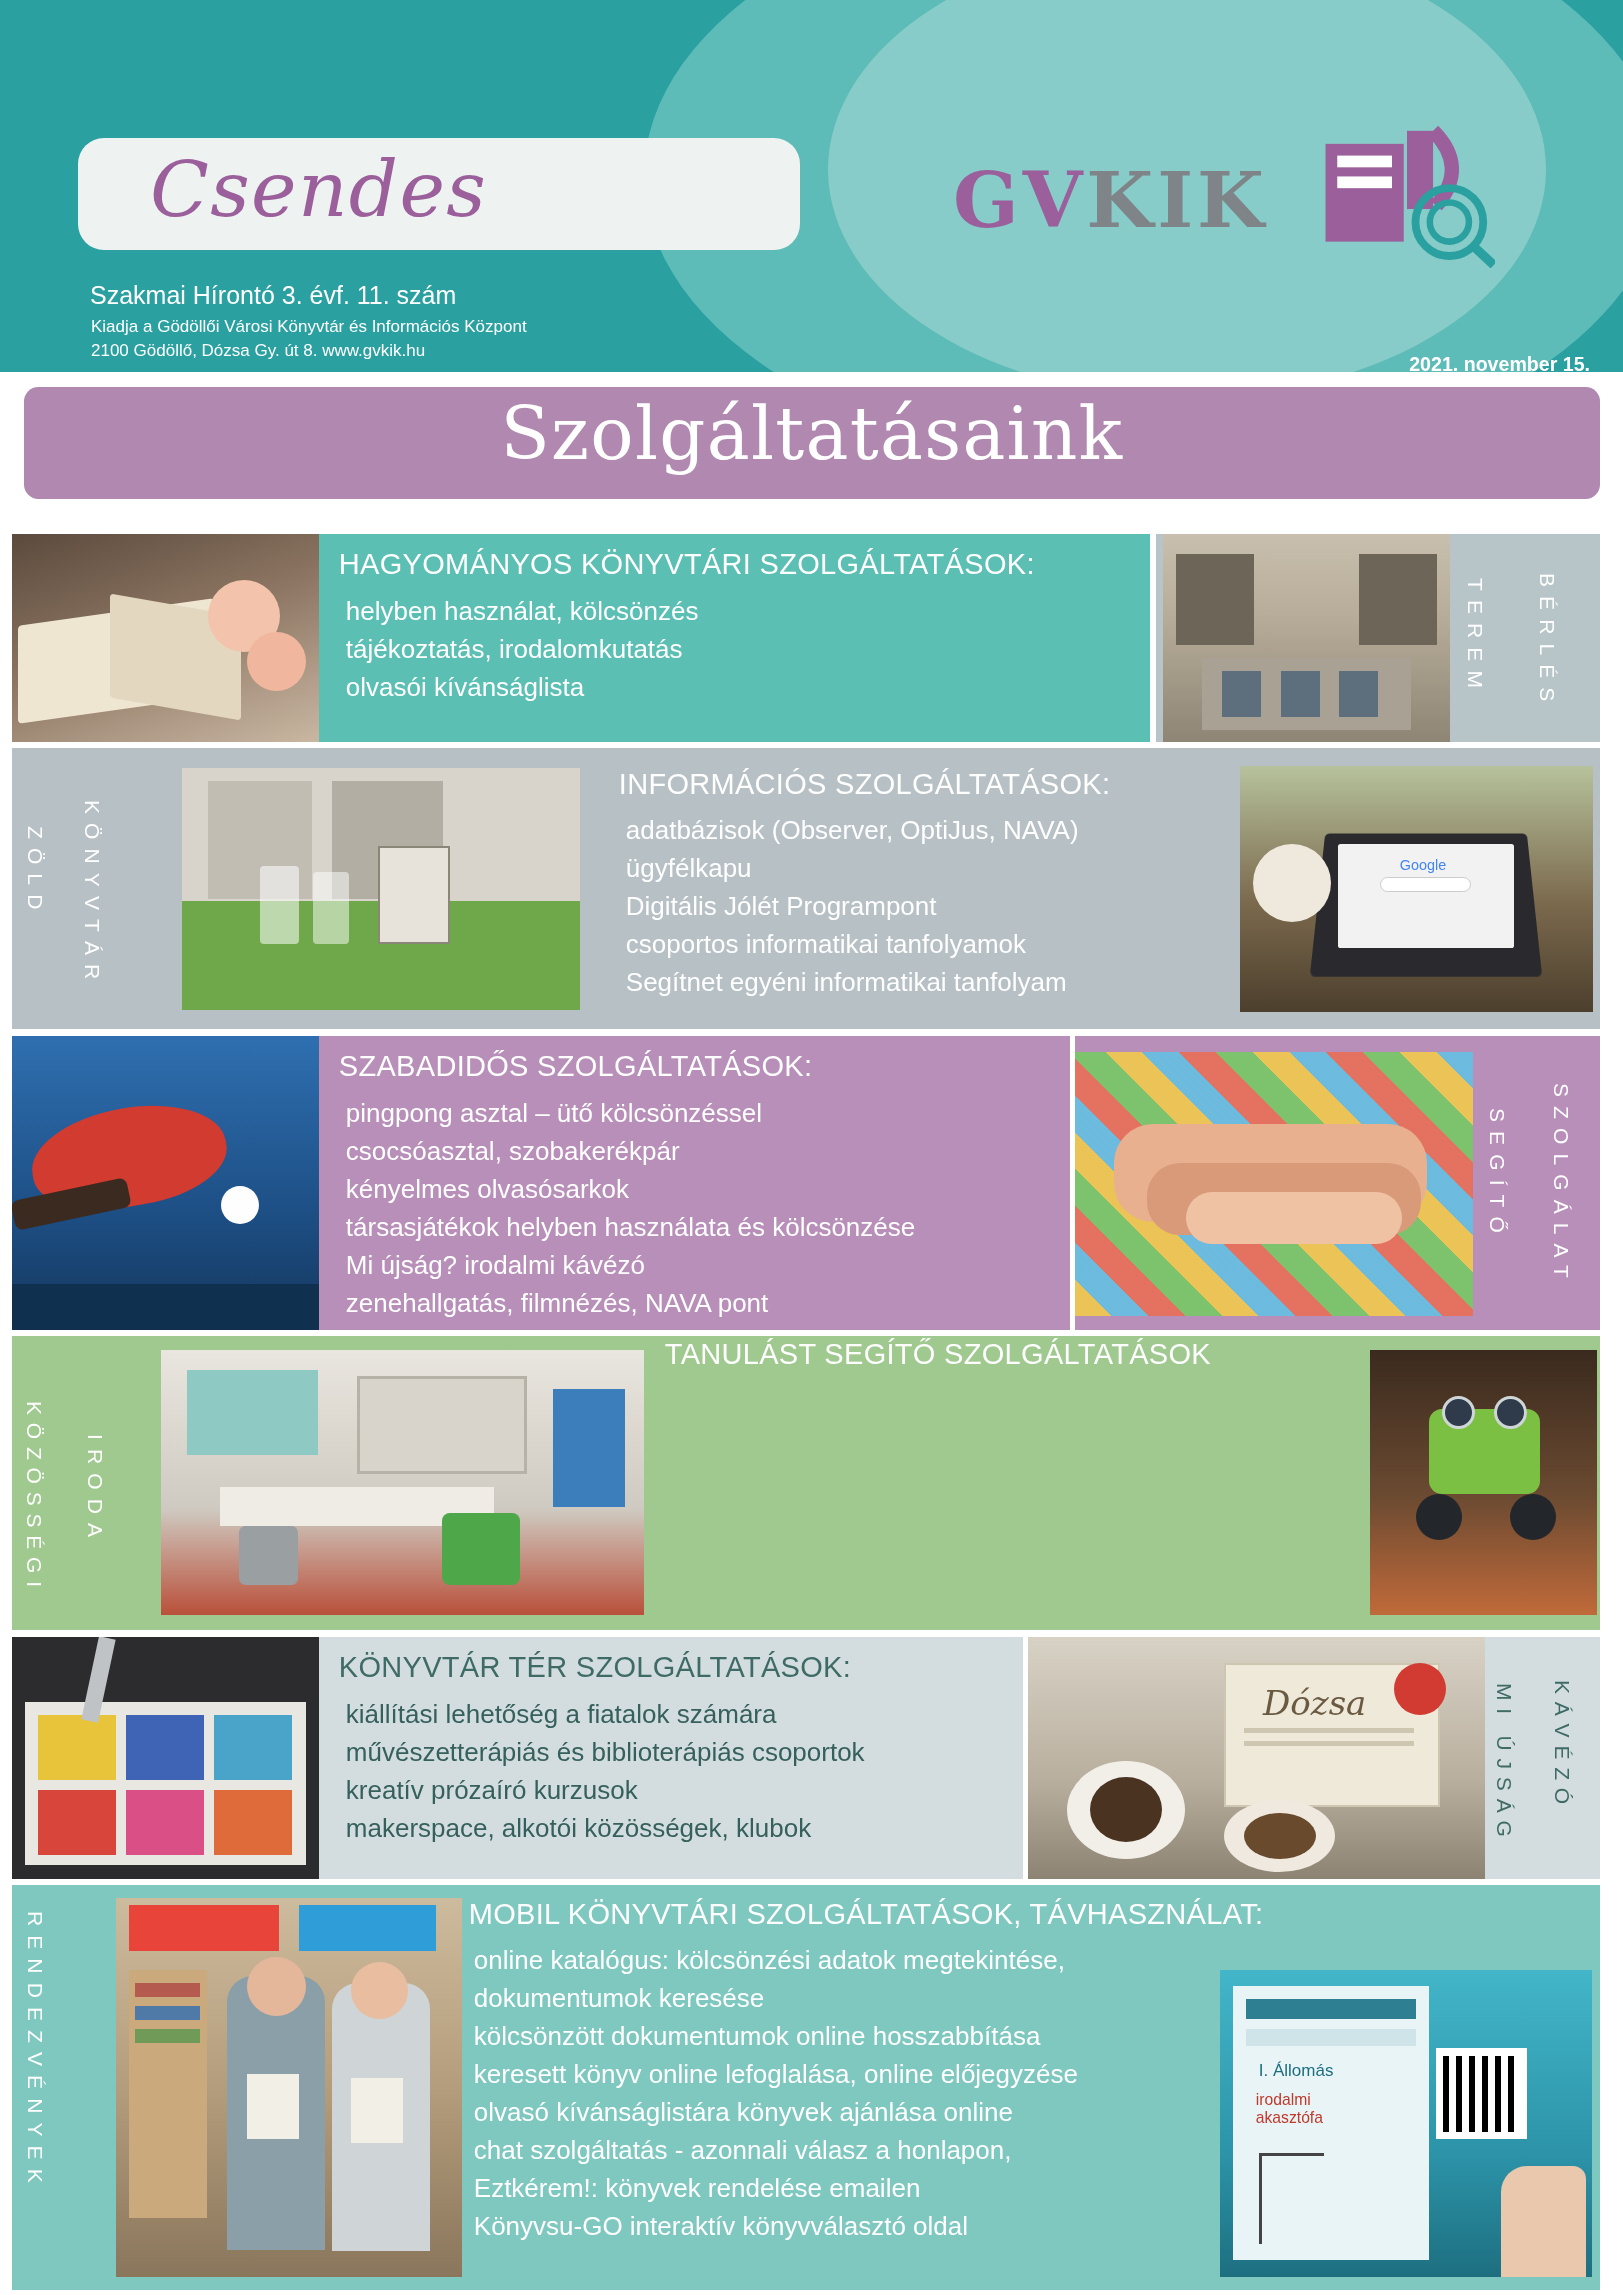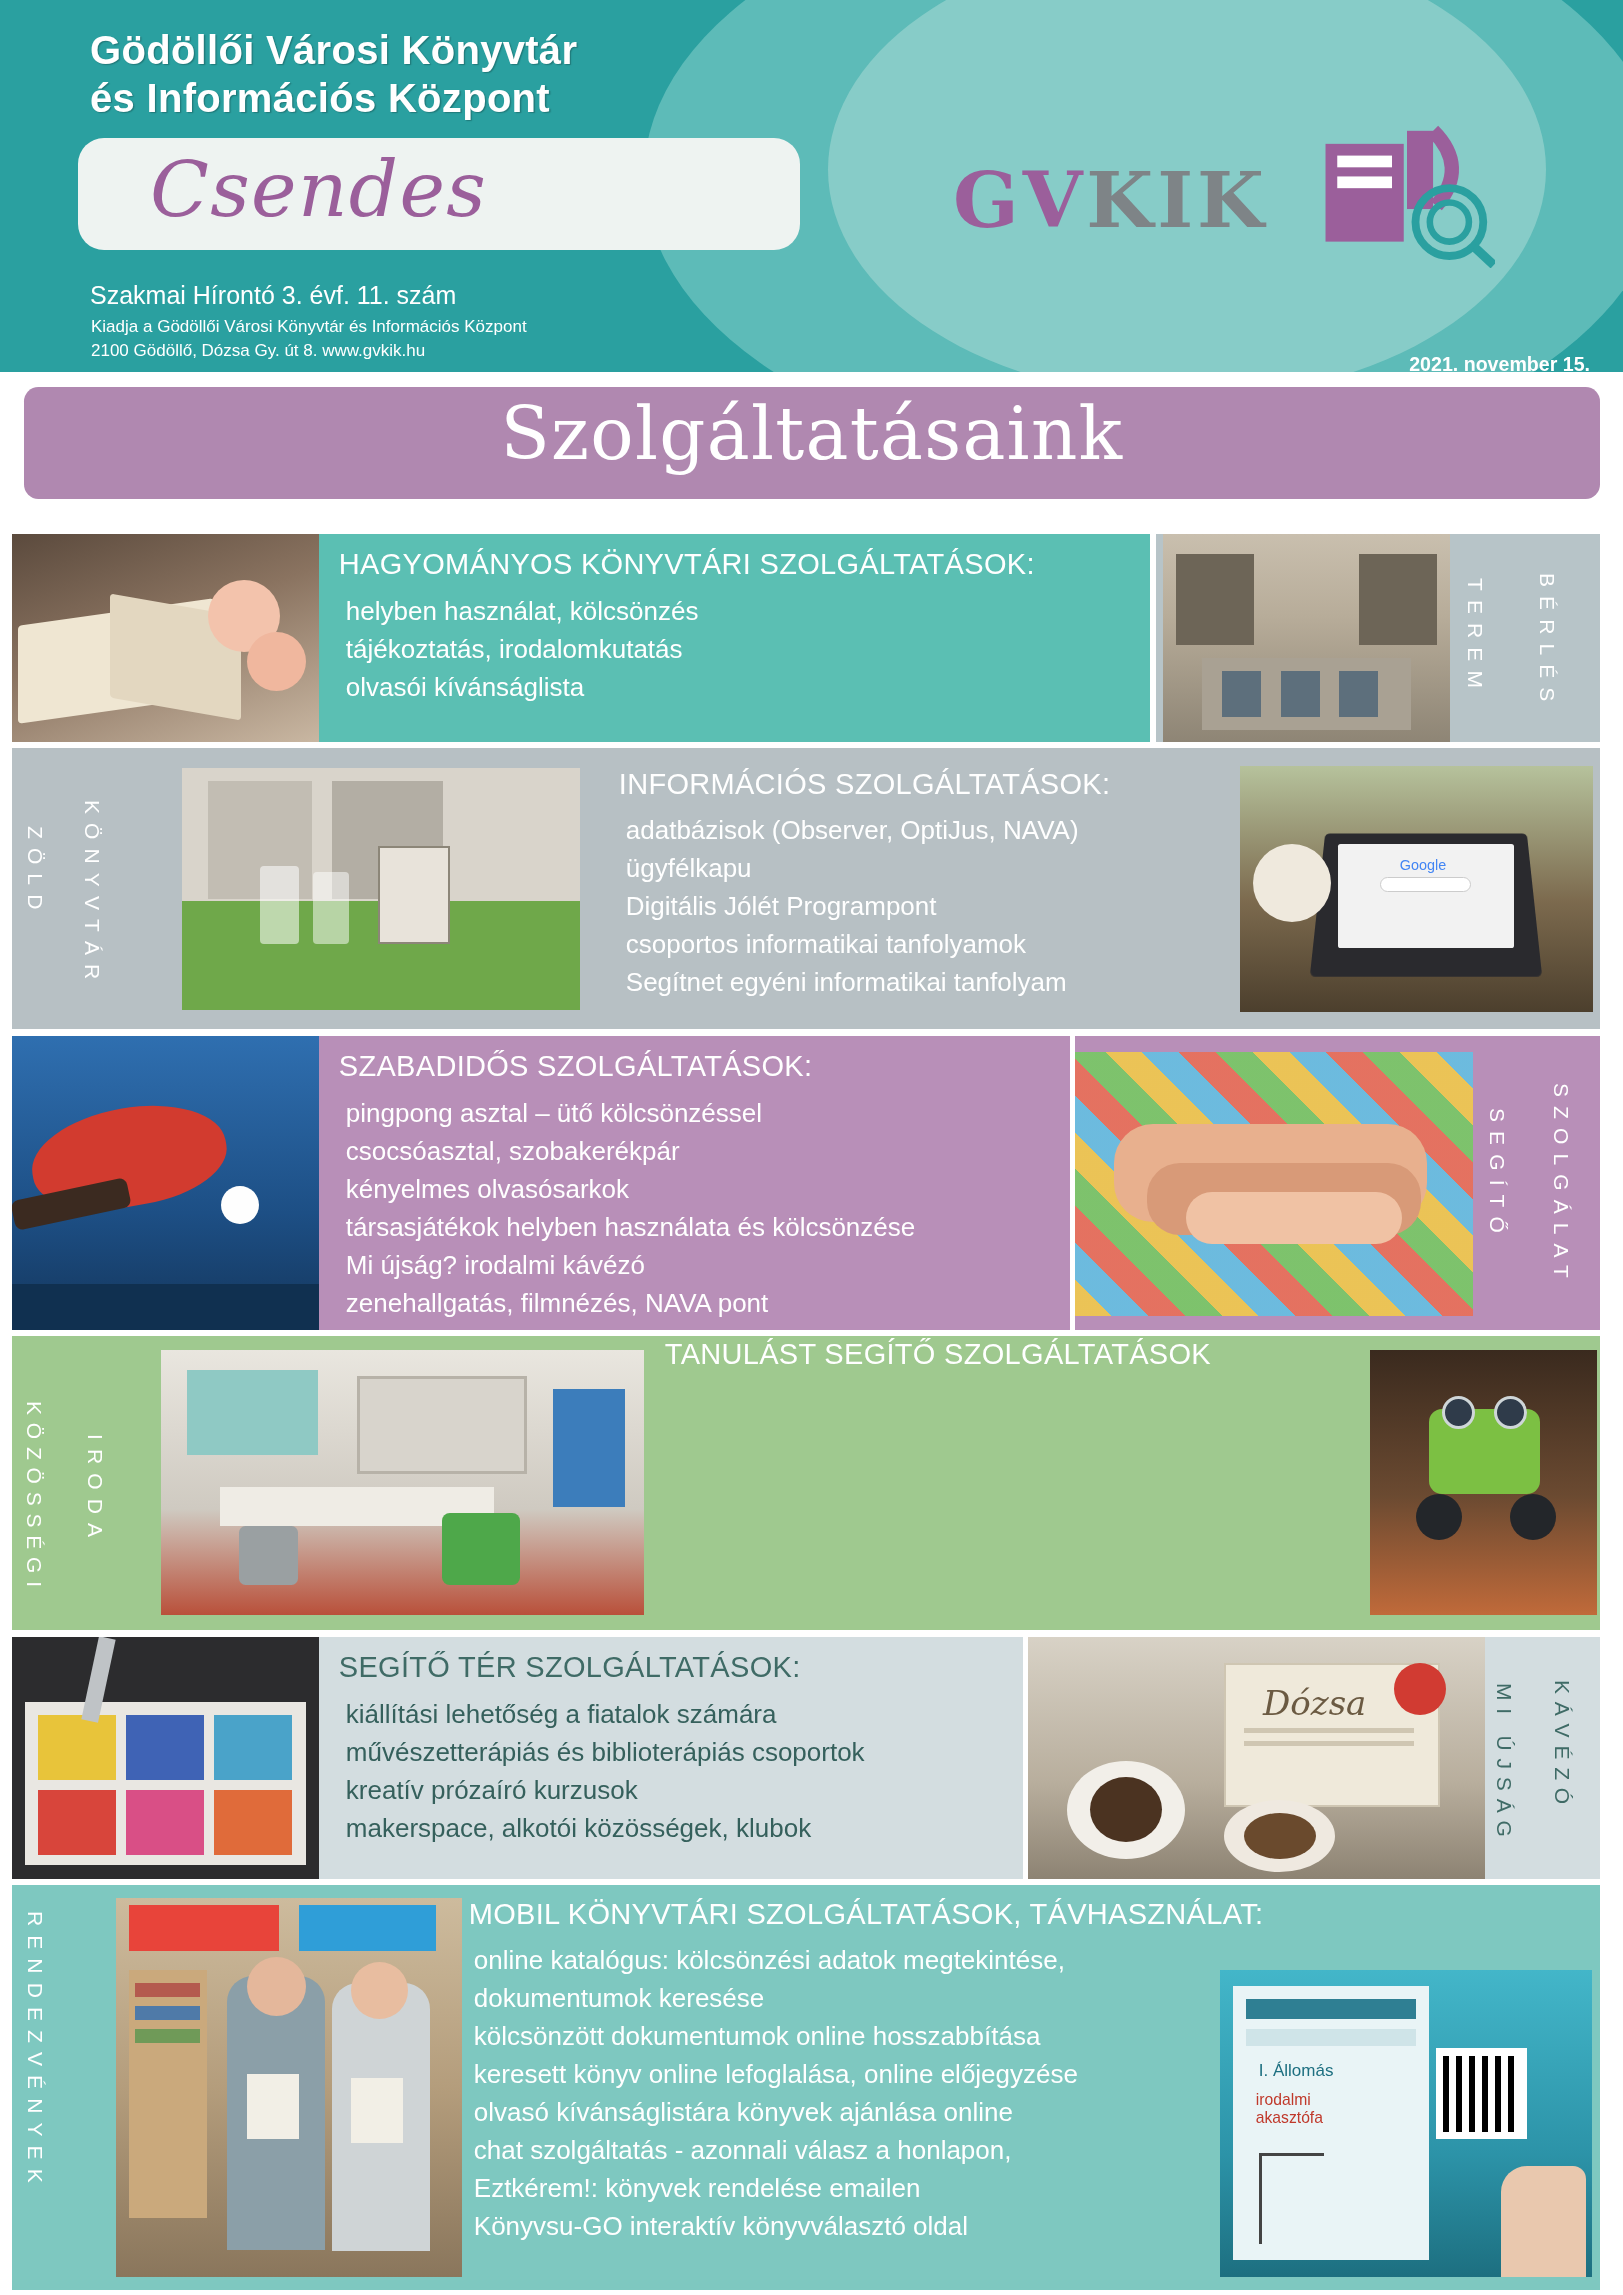--- a/index.html
+++ b/index.html
@@ -161,22 +161,20 @@
 </style>
 </head>
 <body>
 
 <div class="page">
 
   <div class="header">
     <div class="header-blob"></div>
     <div class="header-blob2"></div>
 
-    <div class="lib-title">Gödöllői Városi Könyvtár
-és Információs Központ</div>
 
     <div class="kirakat-box"></div>
     <div class="kirakat-text">Csendes</div>
 
     <div class="issue-line">Szakmai Hírontó 3. évf. 11. szám</div>
     <div class="pub-line">Kiadja a Gödöllői Városi Könyvtár és Információs Központ
 2100 Gödöllő, Dózsa Gy. út 8.  www.gvkik.hu</div>
 
     <div class="gvkik-logo">
       <span class="c1">GV</span><span class="c2">KIK</span>
@@ -333,21 +331,21 @@
       <div style="position:absolute;left:0;top:0;right:0;bottom:0;background:#2c2c2e;"></div>
       <div style="position:absolute;left:13px;top:65px;width:281px;height:163px;background:#e9e7e2;"></div>
       <div style="position:absolute;left:26px;top:78px;width:78px;height:65px;background:#e8c43a;"></div>
       <div style="position:absolute;left:114px;top:78px;width:78px;height:65px;background:#3f63b5;"></div>
       <div style="position:absolute;left:202px;top:78px;width:78px;height:65px;background:#4aa3c9;"></div>
       <div style="position:absolute;left:26px;top:153px;width:78px;height:65px;background:#d8453b;"></div>
       <div style="position:absolute;left:114px;top:153px;width:78px;height:65px;background:#d94f86;"></div>
       <div style="position:absolute;left:202px;top:153px;width:78px;height:65px;background:#e06b3a;"></div>
       <div style="position:absolute;left:78px;top:0px;width:17px;height:85px;background:#bfc3c6;transform:rotate(12deg);"></div>
     </div>
-    <div class="blk-title" style="position:absolute;left:327px;top:14.4px;color:#3f6b66;">SEGÍTŐ TÉR SZOLGÁLTATÁSOK:</div>
+    <div class="blk-title" style="position:absolute;left:327px;top:14.4px;color:#3f6b66;">KÖNYVTÁR TÉR SZOLGÁLTATÁSOK:</div>
     <div class="blk-list" style="position:absolute;left:334px;top:59px;color:#35605c;">kiállítási lehetőség a fiatalok számára
 művészetterápiás és biblioterápiás csoportok
 kreatív prózaíró kurzusok
 makerspace, alkotói közösségek, klubok</div>
   </div>
 
   <div class="blk sec-creative" style="left:1028px; top:1637px; width:572px; height:242px;">
     <div class="photo" style="left:0; top:0; width:457px; height:242px;">
       <div style="position:absolute;left:0;top:0;right:0;bottom:0;background:linear-gradient(180deg,#d8d2c6 0%,#b8ae9d 60%,#8d8373 100%);"></div>
       <div style="position:absolute;left:196px;top:26px;width:216px;height:144px;background:#efe9da;border:2.6px solid #cfc6b2;"></div>

